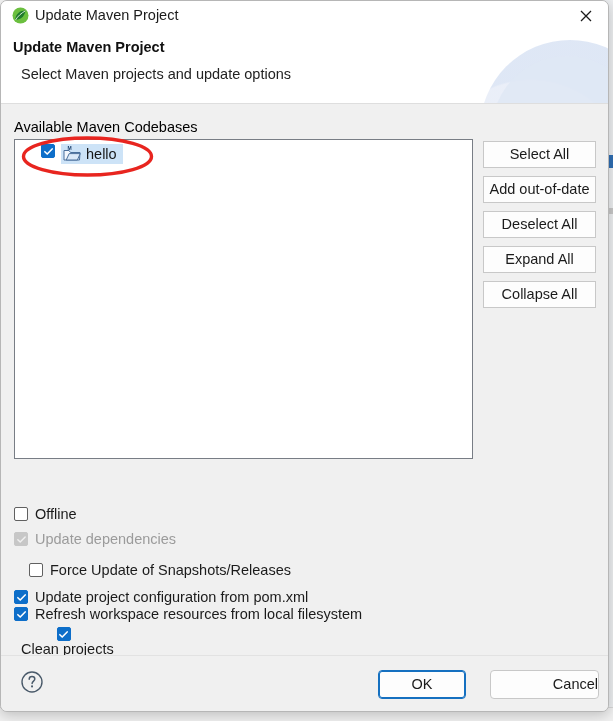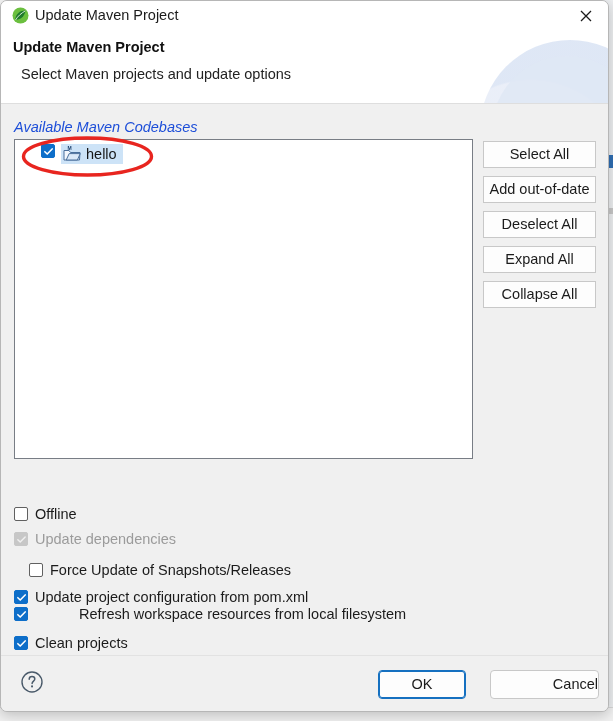--- a/index.html
+++ b/index.html
@@ -154,23 +154,22 @@
     left: 0; top: 104px;
     width: 100%;
     height: 553px;
     background: #f0f0f0;
   }
 
   .section-label {
     position: absolute;
     left: 13px; top: 14px;
     font-size: 14.5px;
-    color: #1d4ed8;
-    white-space: nowrap;
-    font-style: italic;
+    color: #000000;
+    white-space: nowrap;
   }
 
   
   .listbox {
     position: absolute;
     left: 13px; top: 34px;
     width: 459px; height: 320px;
     background: #ffffff;
     border: 1px solid #787d85;
     box-sizing: border-box;
@@ -431,30 +430,30 @@
 
       <div class="opt-row" style="left:13px; top:86px;align-items:center;">
         <span class="cb checked">
           <svg viewBox="0 0 12 12" width="11" height="11" aria-hidden="true">
             <path d="M2 6.2 L4.6 8.8 L10 3.2" stroke="#ffffff" stroke-width="1.7" fill="none" stroke-linecap="round" stroke-linejoin="round"></path>
           </svg>
         </span>
         <span class="opt-label">Update project configuration from pom.xml</span>
       </div>
 
-      <div class="opt-row" style="left:13px; top:103px;gap:44px;">
+      <div class="opt-row" style="left:13px; top:103px;">
         <span class="cb checked">
           <svg viewBox="0 0 12 12" width="11" height="11" aria-hidden="true">
             <path d="M2 6.2 L4.6 8.8 L10 3.2" stroke="#ffffff" stroke-width="1.7" fill="none" stroke-linecap="round" stroke-linejoin="round"></path>
           </svg>
         </span>
         <span class="opt-label">Refresh workspace resources from local filesystem</span>
       </div>
 
-      <div class="opt-row" style="left:13px; top:132px;">
+      <div class="opt-row" style="left:13px; top:126px;flex-direction:column;">
         <span class="cb checked">
           <svg viewBox="0 0 12 12" width="11" height="11" aria-hidden="true">
             <path d="M2 6.2 L4.6 8.8 L10 3.2" stroke="#ffffff" stroke-width="1.7" fill="none" stroke-linecap="round" stroke-linejoin="round"></path>
           </svg>
         </span>
         <span class="opt-label">Clean projects</span>
       </div>
 
     </div>
   </div>

